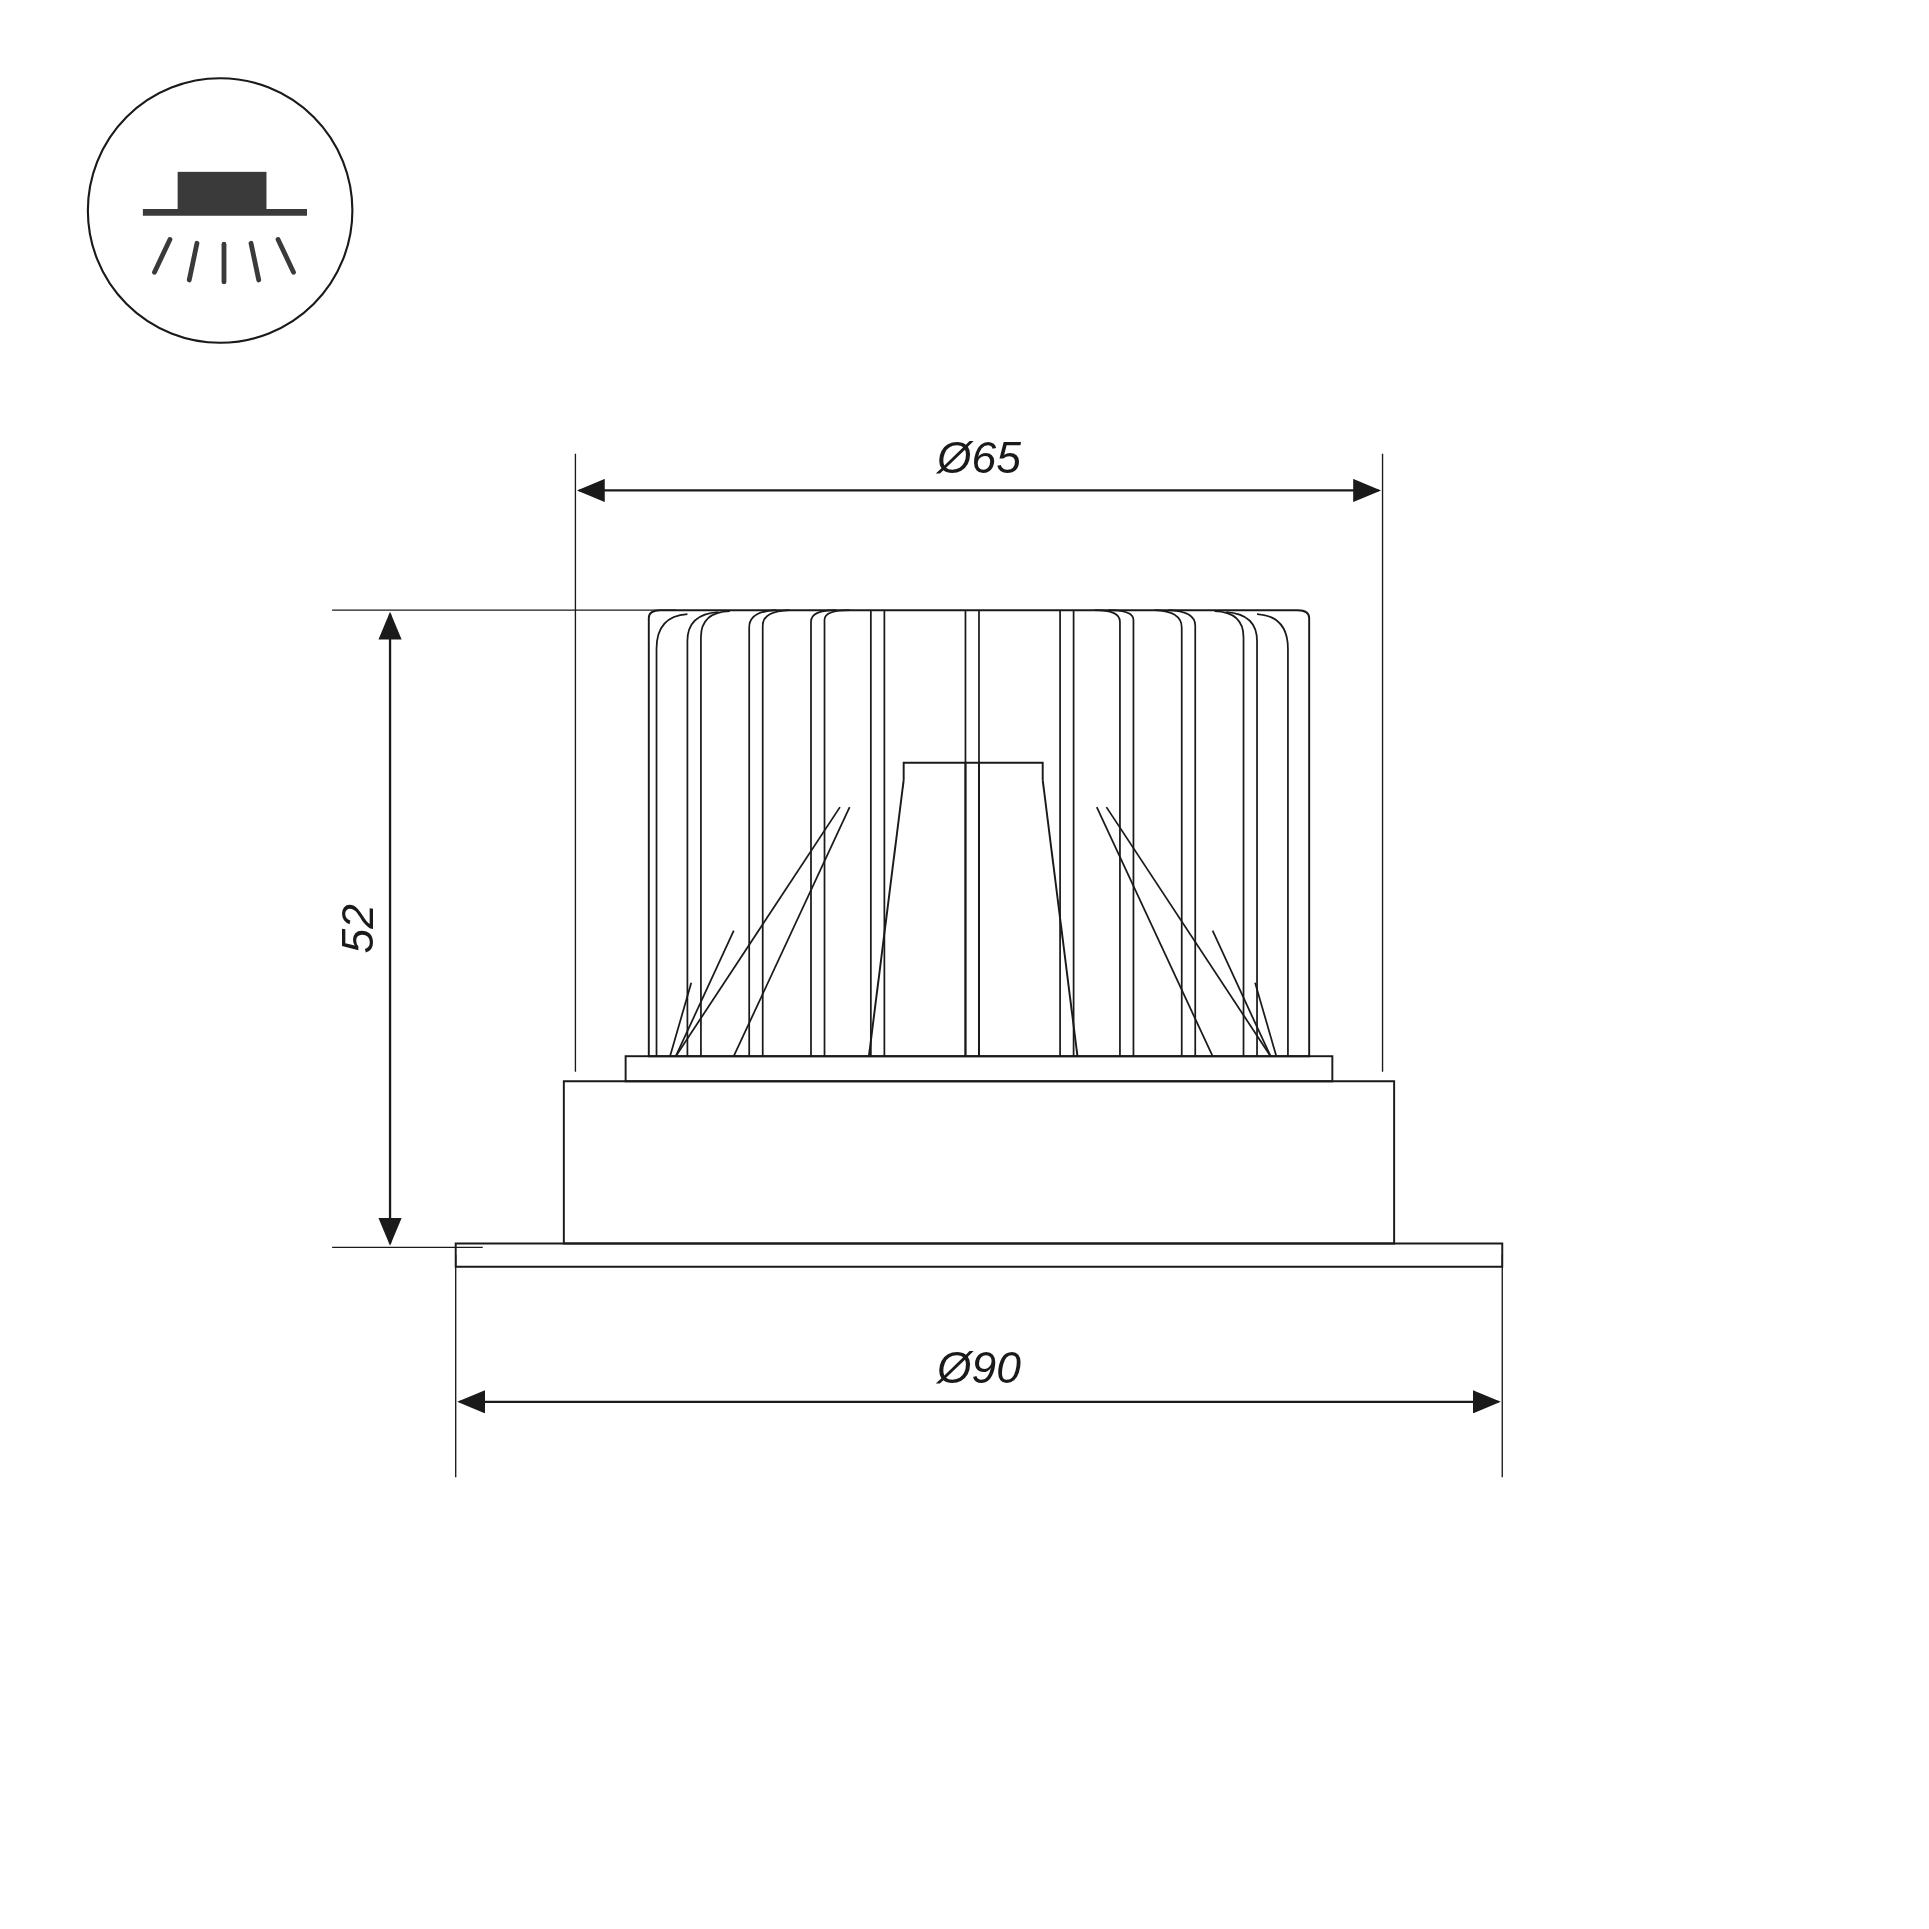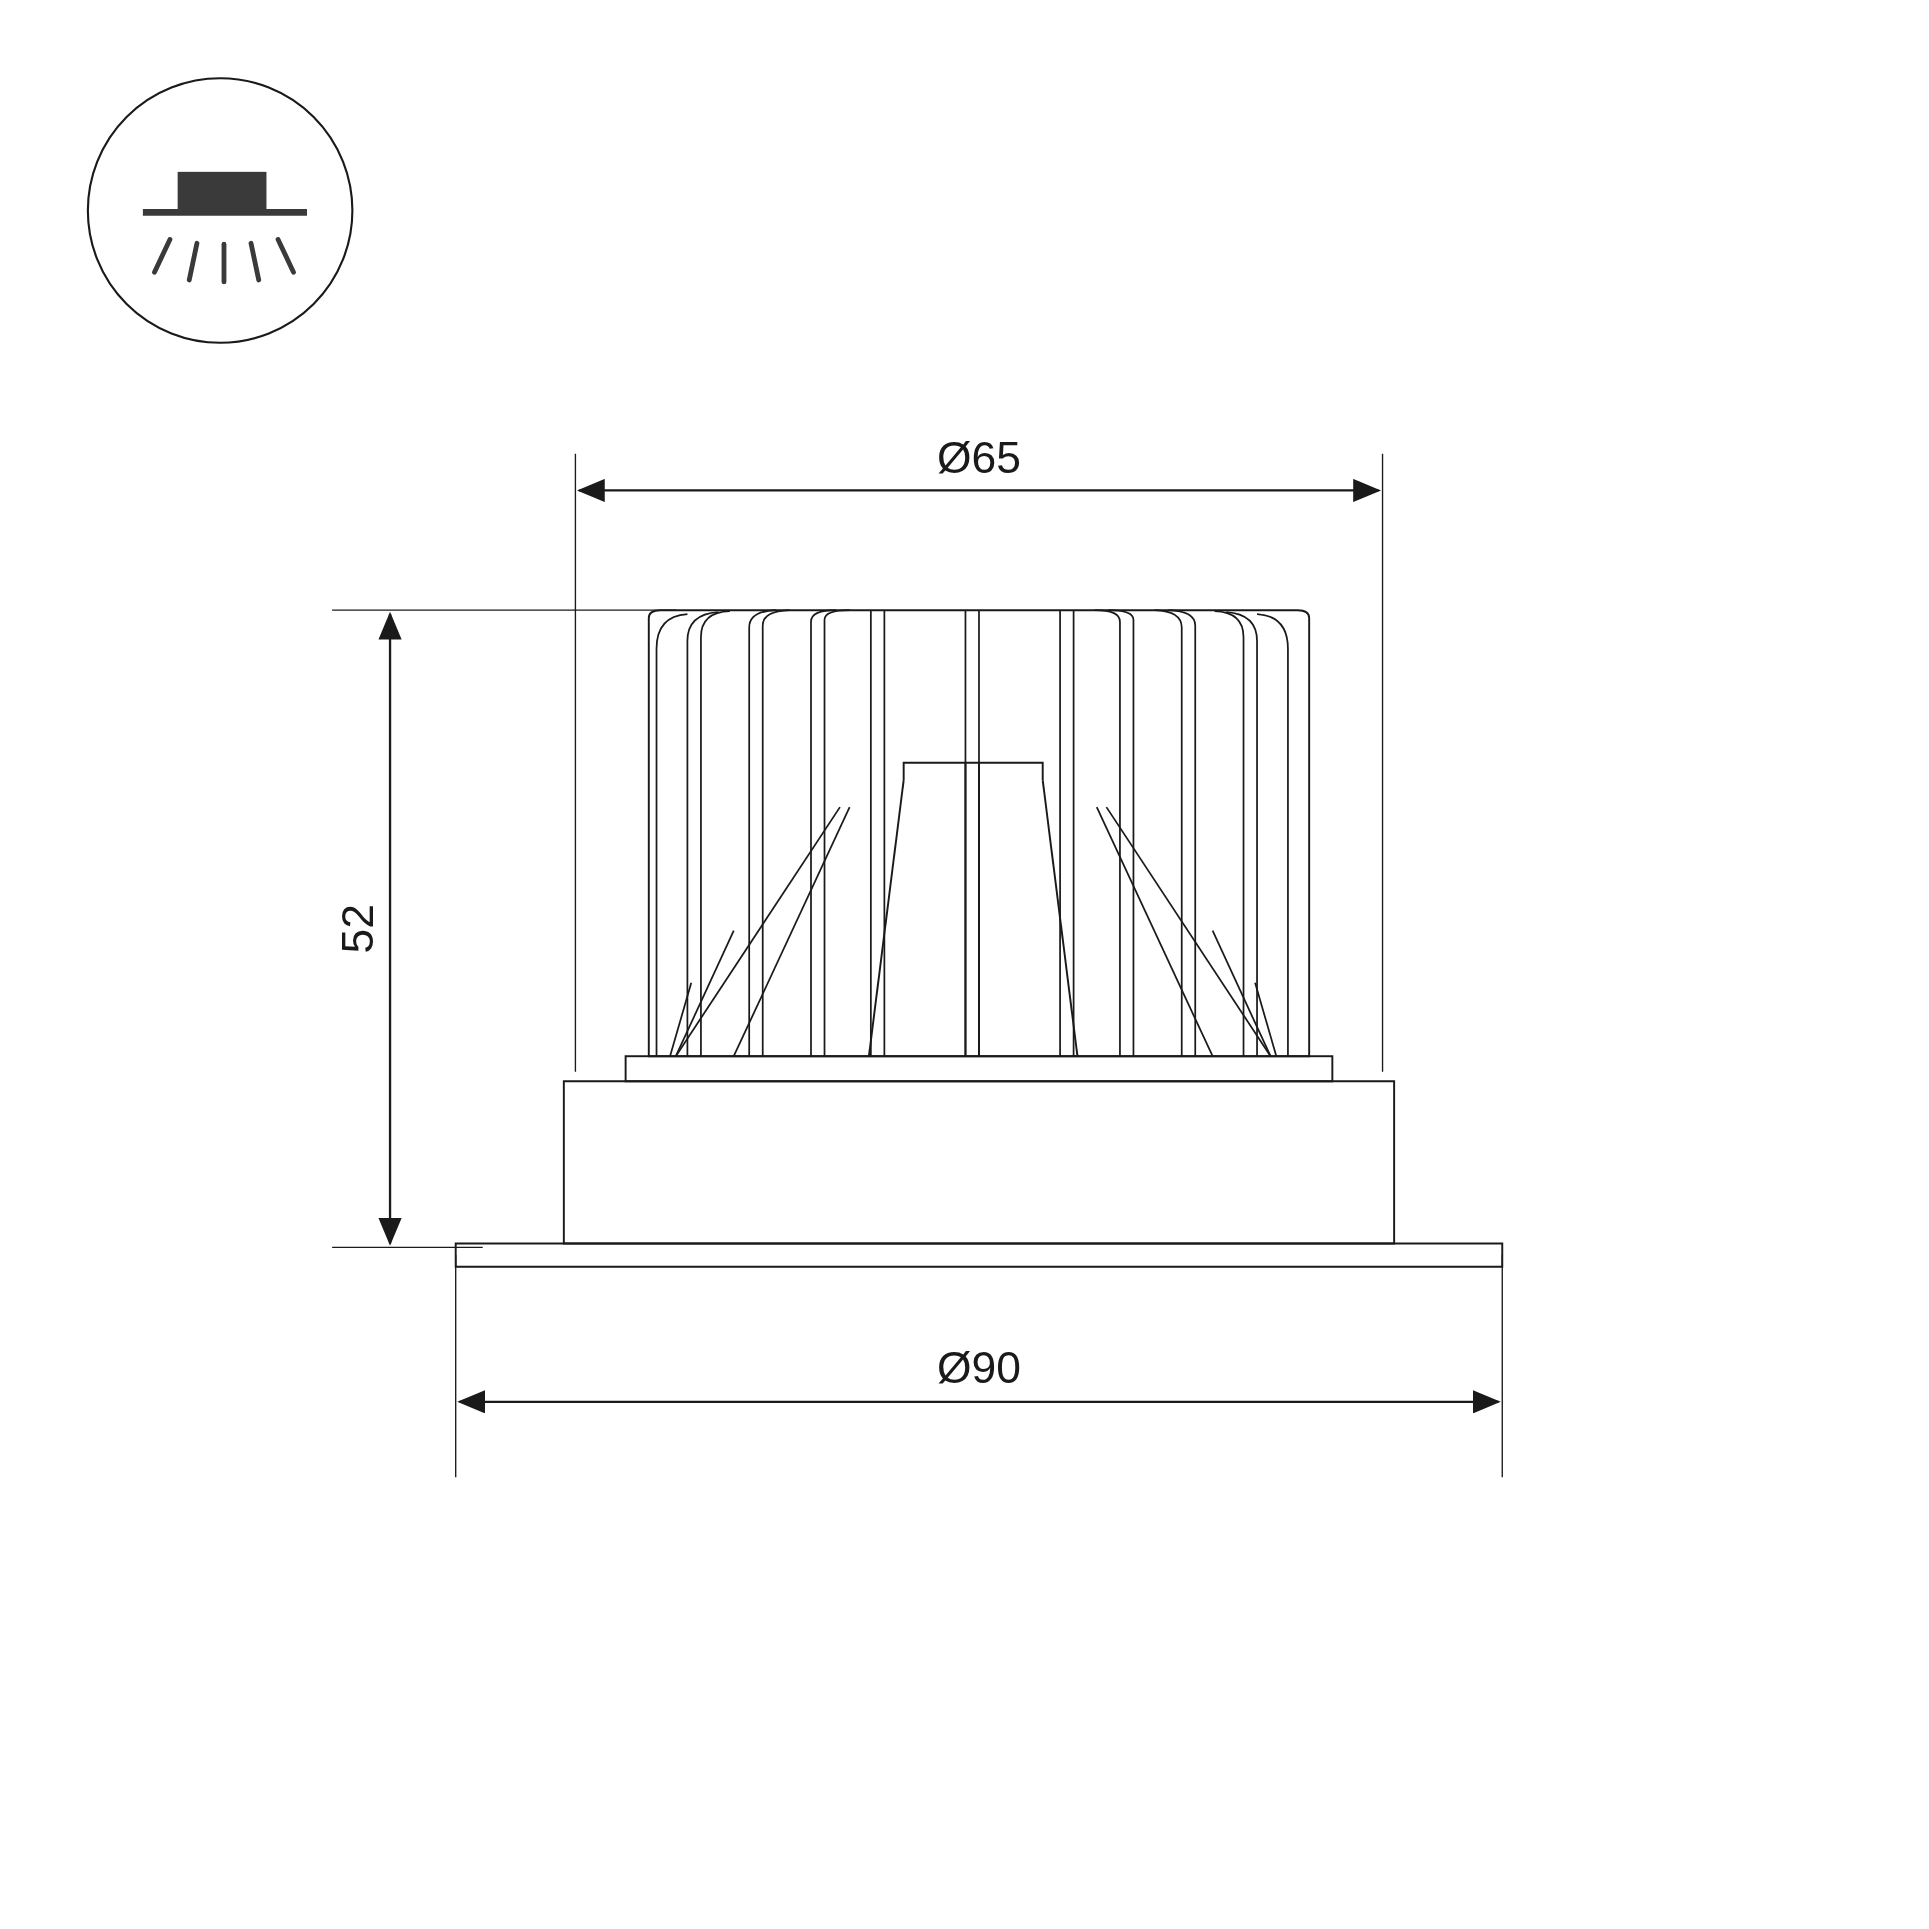--- a/index.html
+++ b/index.html
@@ -11,20 +11,21 @@
     width: 1929px;
     height: 1929px;
     font-family: "Liberation Sans", sans-serif;
     overflow: hidden;
   }
   #sheet {
     position: relative;
     width: 1929px;
     height: 1827px;
     background: #ffffff;
+    font-style: italic;
   }
   #drawing {
     position: absolute;
     left: 0;
     top: 0;
     width: 1929px;
     height: 1929px;
   }
   .dim-text {
     font-family: "Liberation Sans", sans-serif;

